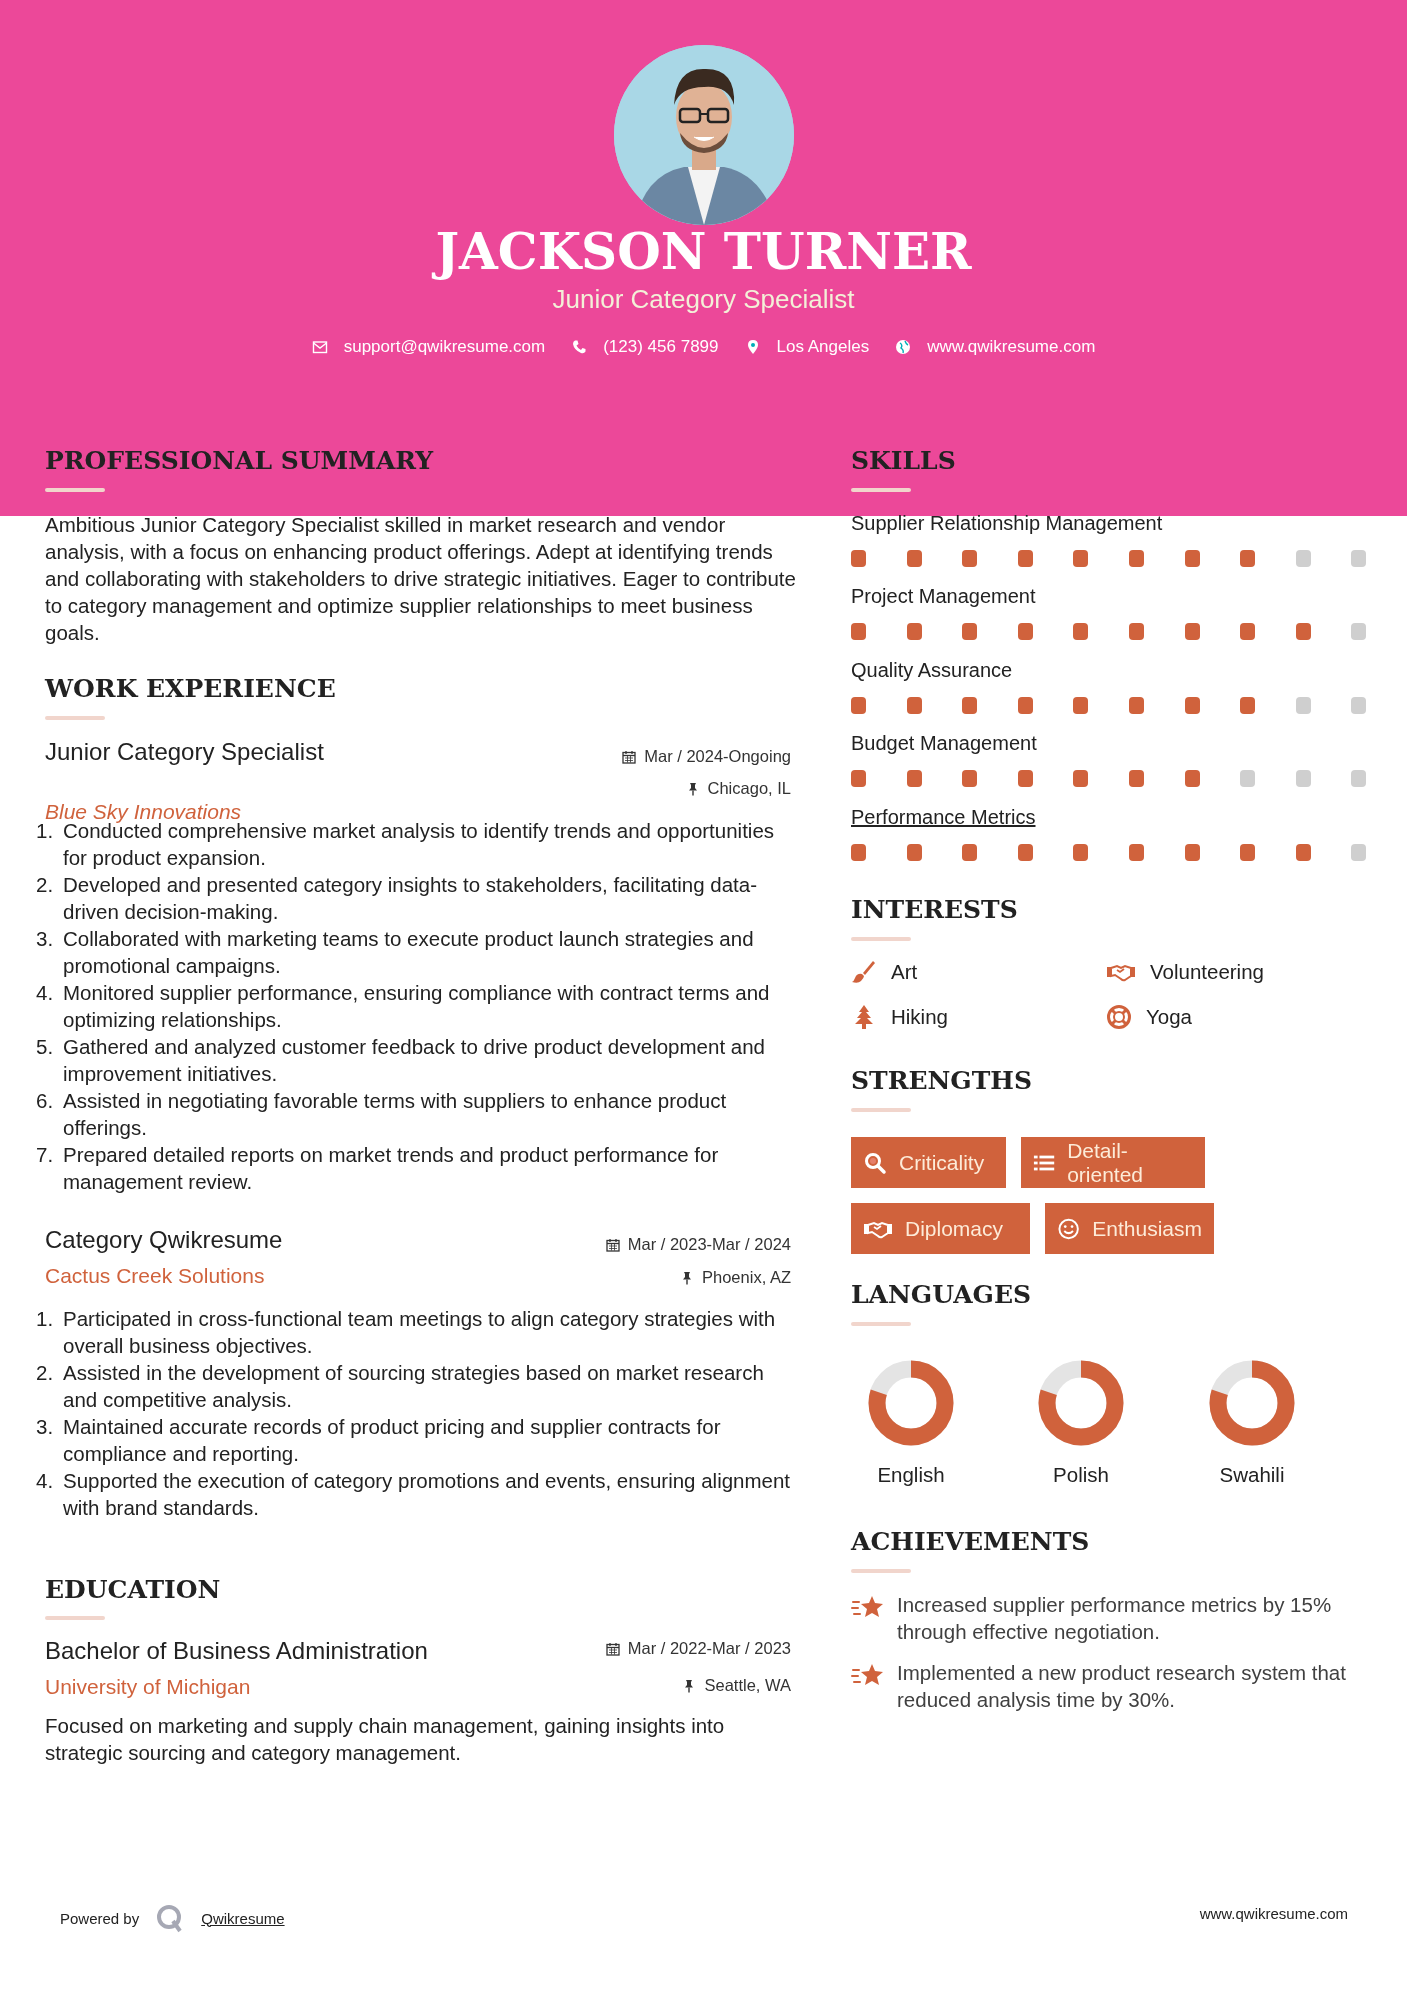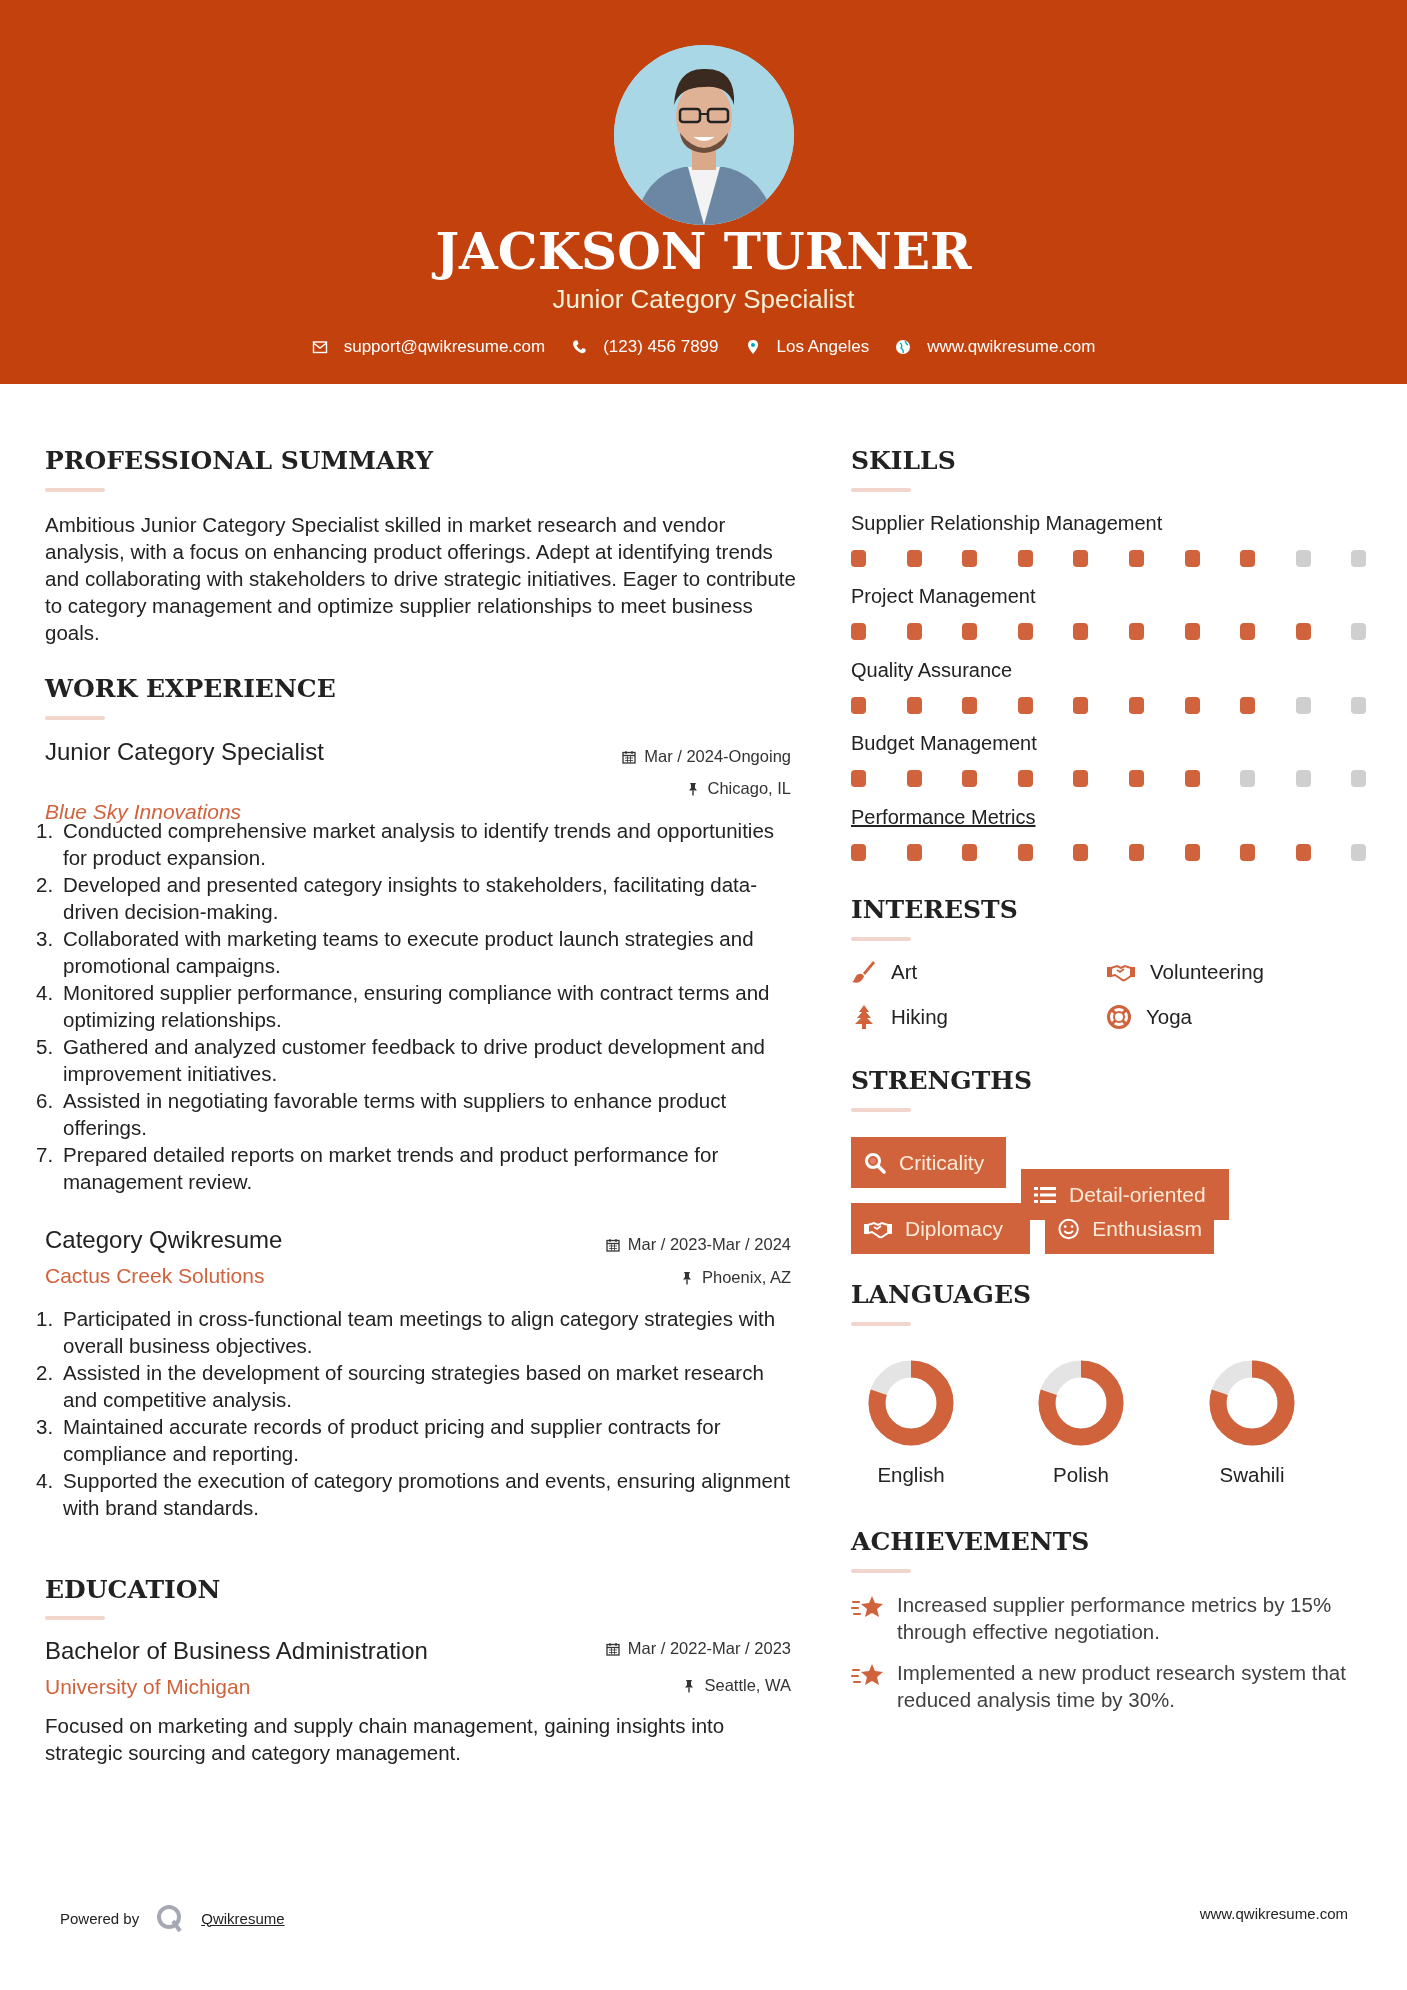--- a/index.html
+++ b/index.html
@@ -1,19 +1,19 @@
 <!DOCTYPE html>
 <html><head>
 <meta charset="utf-8">
 <style>
   * { box-sizing: border-box; margin: 0; padding: 0; }
   html, body { width: 1407px; height: 1990px; background: #ffffff; overflow: hidden; }
   body { font-family: "Liberation Sans", "DejaVu Sans", sans-serif; color: #222; position: relative; }
 
-  .header { position: absolute; left: 0; top: 0; width: 1407px; height: 384px; background: #c2410c; }
+  .header { position: absolute; left: 0; top: 0; width: 1407px; height: 516px; background: #ec4899; }
   .photo { position: absolute; left: 614px; top: 45px; width: 180px; height: 180px; border-radius: 50%; background: #a8d8e8; overflow: hidden; }
   .name { position: absolute; left: 0; width: 1407px; top: 222px; text-align: center; font-family: "DejaVu Serif", "Liberation Serif", serif; font-weight: bold; font-size: 50px; color: #fff; letter-spacing: 0px; }
   .role { position: absolute; left: 0; width: 1407px; top: 284px; text-align: center; font-family: "Liberation Sans", sans-serif; font-size: 26px; color: #f3f0d8; }
   .contacts { position: absolute; left: 0; width: 1407px; top: 337px; display: flex; justify-content: center; align-items: center; gap: 0; color: #fff; font-size: 17px; }
   .contact { display: flex; align-items: center; margin: 0 13px; }
   .contact svg { width: 16px; height: 16px; margin-right: 16px; }
 
   .sec-title { font-family: "DejaVu Serif", "Liberation Serif", serif; font-weight: bold; font-size: 25px; color: #222; position: absolute; }
   .sec-line { position: absolute; width: 60px; height: 4px; background: #f1d5cc; border-radius: 2px; }
 
@@ -291,21 +291,21 @@
 <div class="sec-title" style="left:851px; top:1066px;">STRENGTHS</div>
 <div class="sec-line" style="left:851px; top:1108px;"></div>
 <div class="chip" style="left:851px; top:1137px; width:155px;">
   <svg viewBox="0 0 24 24">
       <circle cx="10" cy="10" r="6.5" fill="none" stroke="#fff" stroke-width="3"></circle>
       <circle cx="10" cy="10" r="3" fill="#e57f6a"></circle>
       <path d="M15 15 L21 21" stroke="#fff" stroke-width="3.5" stroke-linecap="round"></path>
     </svg>
   <span>Criticality</span>
 </div>
-<div class="chip" style="left:1021px; top:1137px; width:208px;margin-top:32px;">
+<div class="chip" style="left:1021px; top:1137px; width:184px;">
   <svg viewBox="0 0 24 24">
       <rect x="1" y="4" width="4" height="3" fill="#fff"></rect>
       <rect x="7" y="4" width="16" height="3" fill="#fff"></rect>
       <rect x="1" y="10.5" width="4" height="3" fill="#fff"></rect>
       <rect x="7" y="10.5" width="16" height="3" fill="#fff"></rect>
       <rect x="1" y="17" width="4" height="3" fill="#fff"></rect>
       <rect x="7" y="17" width="16" height="3" fill="#fff"></rect>
     </svg>
   <span>Detail-oriented</span>
 </div>

